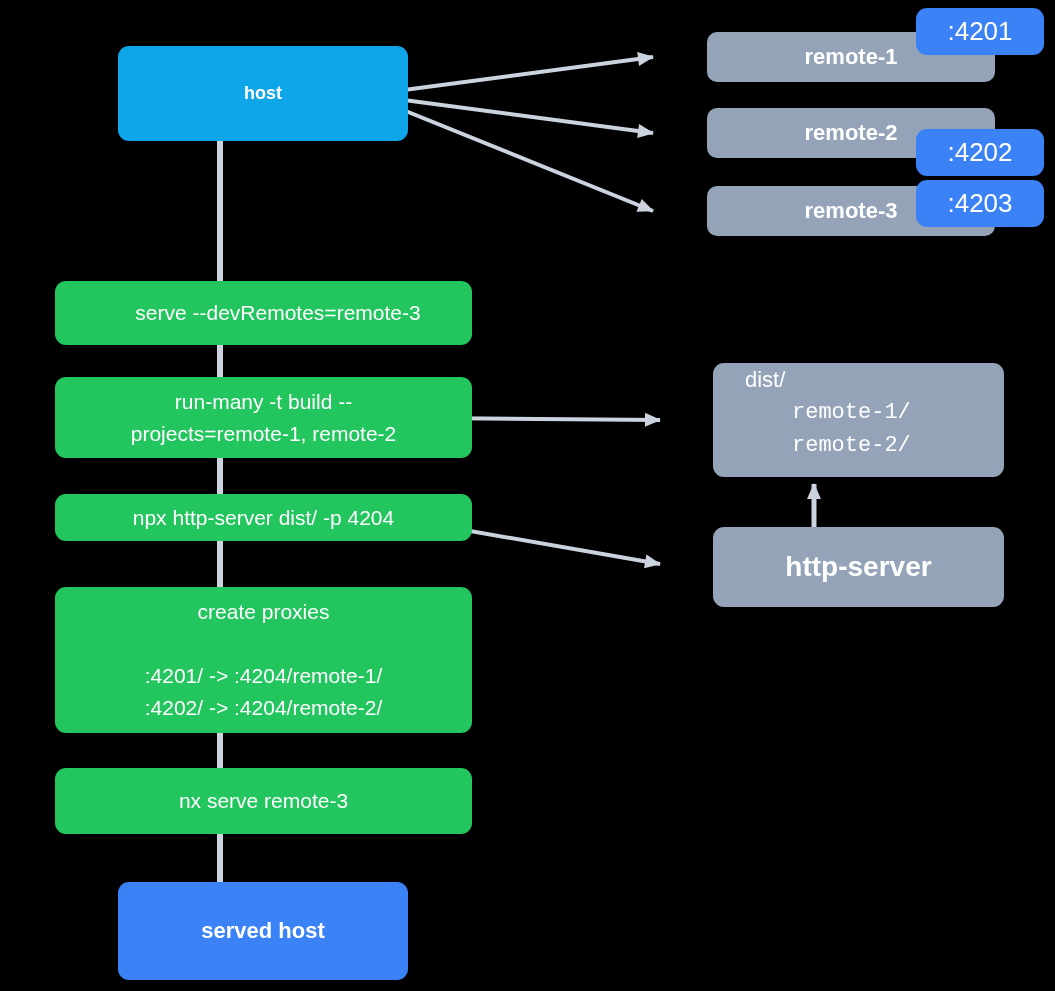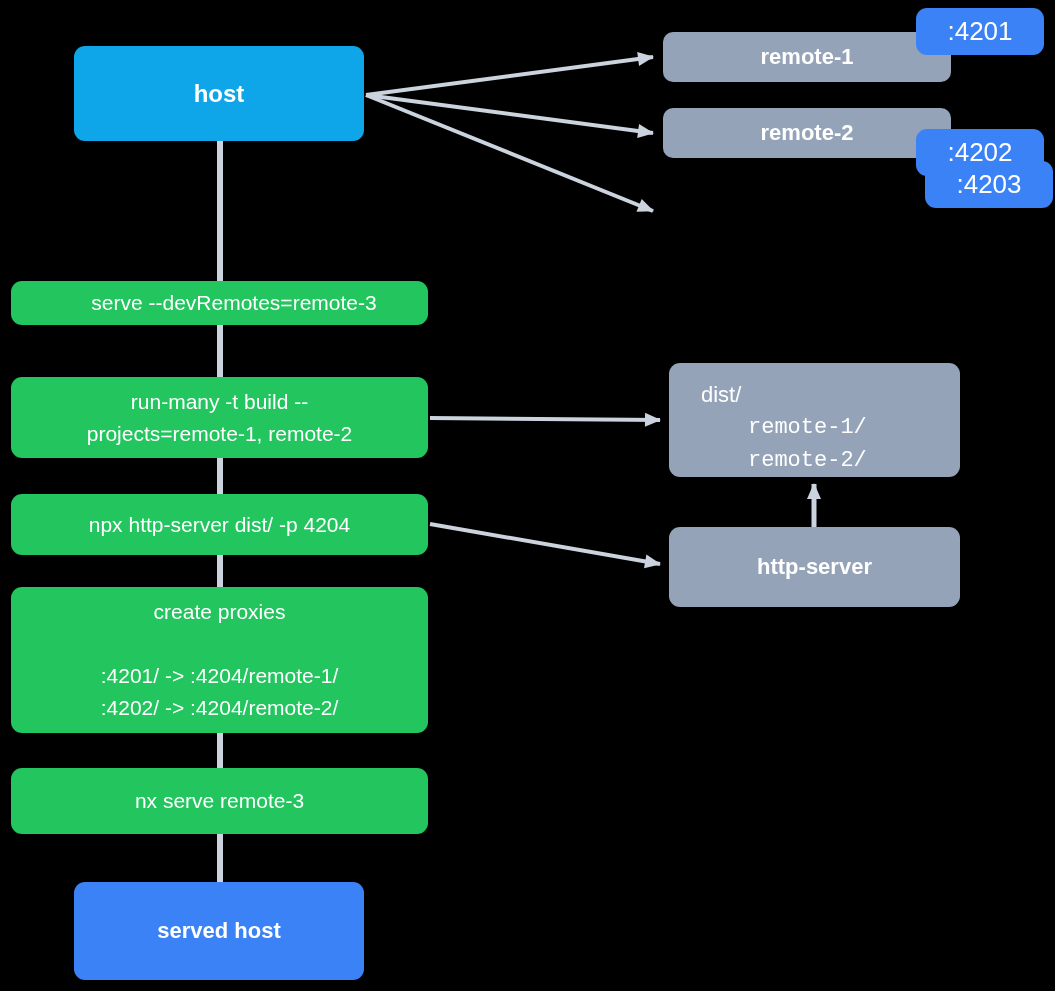--- a/index.html
+++ b/index.html
@@ -28,25 +28,26 @@
     inset: 0;
   }
   .box {
     position: absolute;
     border-radius: 11px;
     color: var(--text-white);
     display: flex;
     align-items: center;
     justify-content: center;
     text-align: center;
+    margin-left: 44px;
   }
   .node-host {
     left: 74px; top: 46px; width: 290px; height: 95px;
     background: var(--host-blue);
-    font-weight: 700; font-size: 24px;
+    font-weight: 700; font-size: 18px;
   }
   .node-remote {
     left: 663px; width: 288px; height: 50px;
     background: var(--node-slate);
     font-weight: 700; font-size: 22px;
     border-radius: 10px;
   }
   .remote-1 { top: 32px; }
   .remote-2 { top: 108px; }
   .remote-3 { top: 186px; }
@@ -54,55 +55,55 @@
     position: absolute;
     left: 916px; width: 128px; height: 47px;
     background: var(--accent-blue);
     color: var(--text-white);
     font-size: 26px;
     border-radius: 11px;
     display: flex; align-items: center; justify-content: center;
   }
   .badge-1 { top: 8px; }
   .badge-2 { top: 97px; margin-top: 32px; }
-  .badge-3 { top: 161px; margin-left: 9px; }
+  .badge-3 { top: 180px; }
   .command {
     left: 11px; width: 417px;
     background: var(--command-green);
     font-size: 21px;
     line-height: 32px;
     flex-direction: column;
   }
-  .cmd-1 { top: 281px; height: 44px; padding-left: 29px; }
+  .cmd-1 { top: 281px; height: 64px; padding-left: 29px; }
   .cmd-2 { top: 377px; height: 81px; }
-  .cmd-3 { top: 494px; height: 61px; }
+  .cmd-3 { top: 494px; height: 47px; }
   .cmd-4 { top: 587px; height: 146px; }
   .cmd-5 { top: 768px; height: 66px; align-items: center; }
   .spacer { height: 32px; }
   .node-served {
     left: 74px; top: 882px; width: 290px; height: 98px;
     background: var(--accent-blue);
     font-weight: 700; font-size: 22px;
   }
   .node-dist {
     left: 669px; top: 363px; width: 291px; height: 114px;
     background: var(--node-slate);
     font-size: 22px;
     line-height: 33px;
     flex-direction: column;
     align-items: flex-start;
-    justify-content: flex-end;
+    justify-content: flex-start;
     text-align: left;
     padding-left: 32px;
   }
   .node-dist .indent { padding-left: 47px; font-family: Liberation Mono, monospace; }
   .node-http {
     left: 669px; top: 527px; width: 291px; height: 80px;
     background: var(--node-slate);
-    font-weight: 700; font-size: 22px;
+    font-weight: 700; font-size: 28px;
   }
 </style>
 </head>
 <body>
 
 <div class="canvas">
 
   <svg class="wires" width="1055" height="991" viewBox="0 0 1055 991">
     <defs>
       <marker id="arrowhead" markerUnits="userSpaceOnUse" markerWidth="20" markerHeight="18" refX="17" refY="9" orient="auto">
@@ -125,20 +126,23 @@
 
   <div class="box node-host">
     <span>host</span>
   </div>
 
   <div class="box node-remote remote-1">
     <span>remote-1</span>
   </div>
   <div class="box node-remote remote-2">
     <span>remote-2</span>
+  </div>
+  <div class="box node-remote remote-3">
+    <span>remote-3</span>
   </div>
 
   <div class="badge badge-1">
     <span>:4201</span>
   </div>
   <div class="badge badge-2">
     <span>:4202</span>
   </div>
   <div class="badge badge-3">
     <span>:4203</span>

